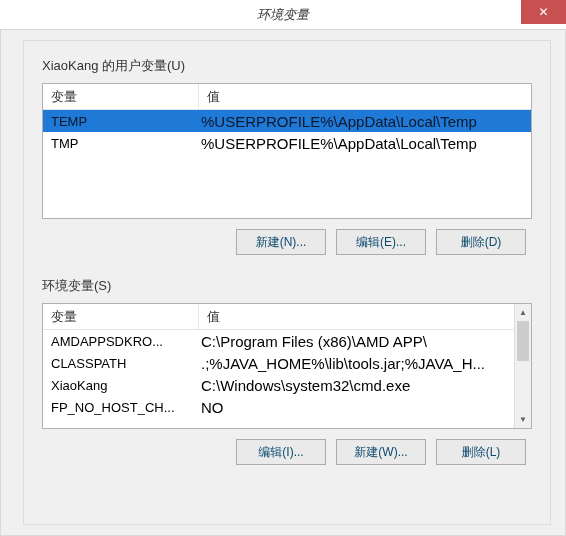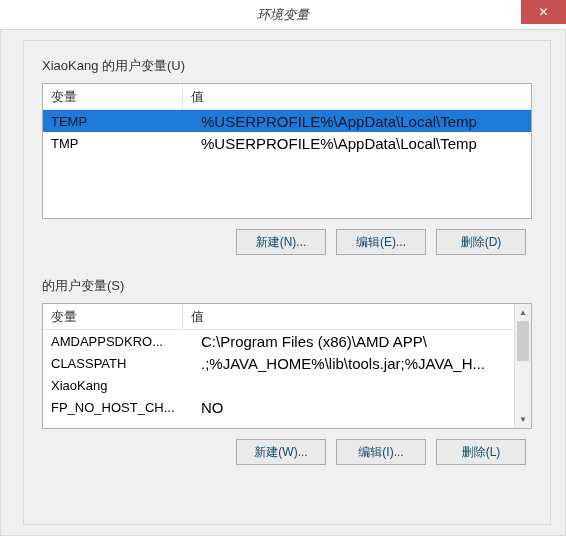--- a/index.html
+++ b/index.html
@@ -75,21 +75,21 @@
     height: 126px;
   }
   .lv-header {
     display: flex;
     background: #fff;
     border-bottom: 1px solid #e5e5e5;
     height: 26px;
     align-items: center;
   }
   .lv-col1 {
-    width: 140px;
+    width: 156px;
     padding: 0 8px;
     font-size: 13px;
     color: #333;
     border-right: 1px solid #e5e5e5;
     height: 100%;
     display: flex;
     align-items: center;
     flex-shrink: 0;
   }
   .lv-col2 {
@@ -219,54 +219,55 @@
       </div>
 
       <div class="button-row">
         <button class="btn">新建(N)...</button>
         <button class="btn">编辑(E)...</button>
         <button class="btn">删除(D)</button>
       </div>
     </div>
 
     <div class="groupbox" style="margin-bottom:0;">
-      <div class="group-label">的用户变量(S)</div>
+      <div class="group-label">环境变量(S)</div>
 
       <div class="listview sys">
         <div class="lv-header">
           <div class="lv-col1">变量</div>
           <div class="lv-col2" style="padding-right:20px;">值</div>
         </div>
         <div class="lv-rows" id="sys-rows" style="padding-right:17px;">
             <div class="lv-row">
               <div class="c1">AMDAPPSDKRO...</div>
               <div class="c2">C:\Program Files (x86)\AMD APP\</div>
             </div>
             <div class="lv-row">
               <div class="c1">CLASSPATH</div>
               <div class="c2">.;%JAVA_HOME%\lib\tools.jar;%JAVA_H...</div>
             </div>
             <div class="lv-row">
               <div class="c1">XiaoKang</div>
+              <div class="c2">C:\Windows\system32\cmd.exe</div>
             </div>
             <div class="lv-row">
               <div class="c1">FP_NO_HOST_CH...</div>
               <div class="c2">NO</div>
             </div>
           </div>
         <div class="scrollbar">
           <div class="sb-arrow">▲</div>
           <div class="sb-track">
             <div class="sb-thumb"></div>
           </div>
           <div class="sb-arrow">▼</div>
         </div>
       </div>
 
       <div class="button-row">
+        <button class="btn">编辑(I)...</button>
         <button class="btn">新建(W)...</button>
-        <button class="btn">编辑(I)...</button>
         <button class="btn">删除(L)</button>
       </div>
     </div>
 
   </div>
 </div>
 
 </body></html>

